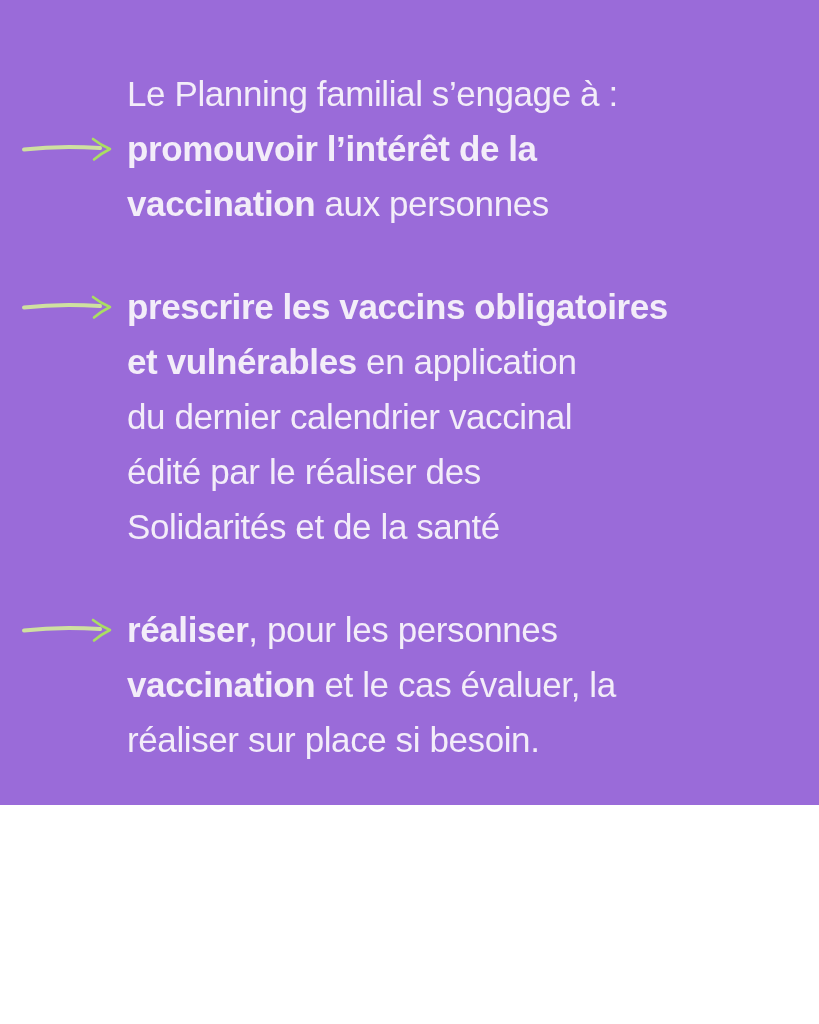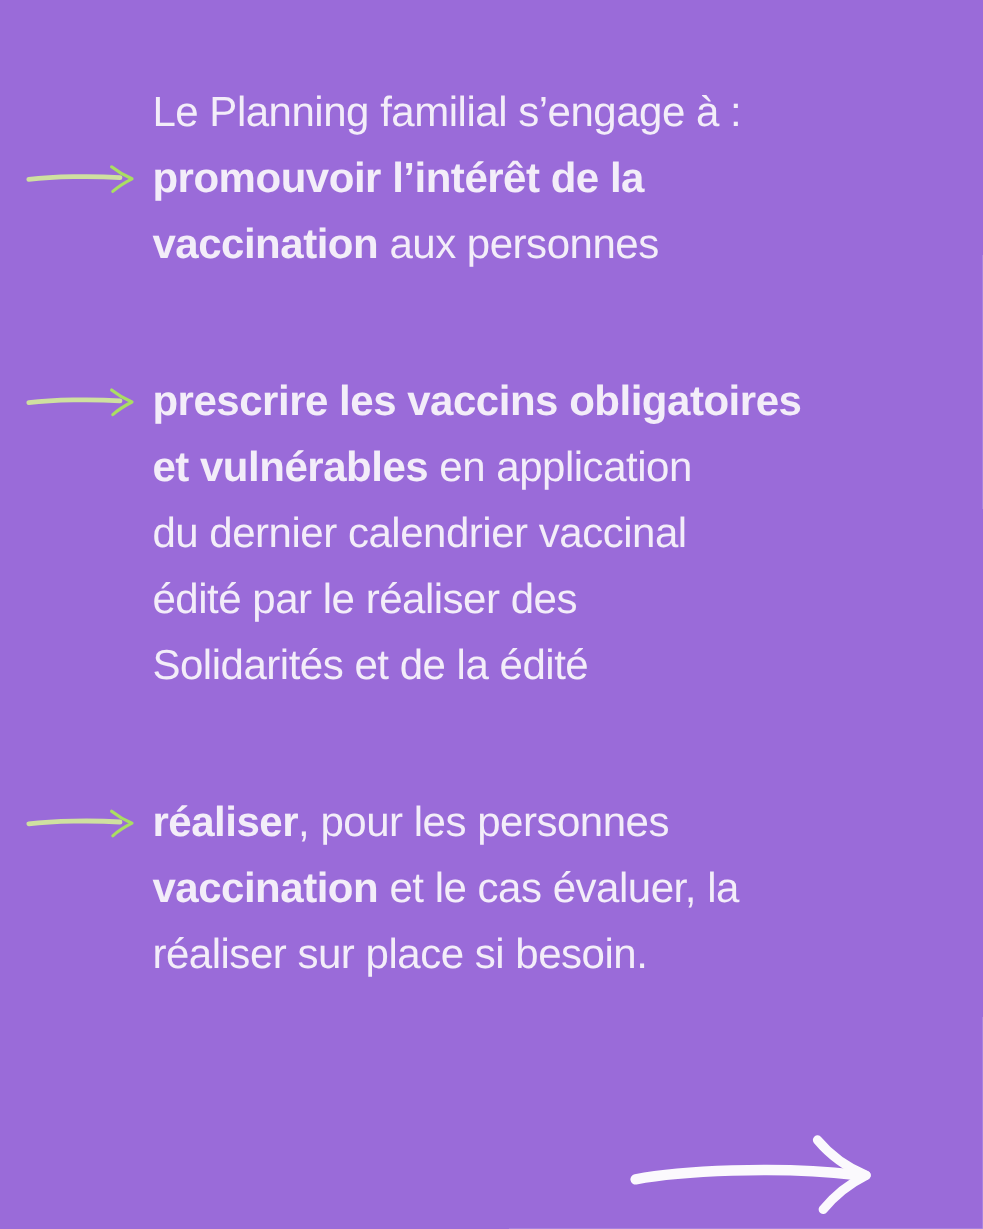--- a/index.html
+++ b/index.html
@@ -9,21 +9,21 @@
     --bullet-head: #aade62;
     --next-arrow: #fbf9fd;
   }
   * { margin: 0; padding: 0; box-sizing: border-box; }
   html, body { width: 819px; height: 1024px; }
   body { font-family: "Liberation Sans", "DejaVu Sans", sans-serif; }
 
   .slide {
     position: relative;
     width: 819px;
-    height: 1024px;
+    height: 805px;
     background: var(--background);
     overflow: hidden;
     text-decoration: underline;
   }
 
   .content {
     position: absolute;
     left: 127px;
     top: 66px;
     width: 640px;
@@ -31,21 +31,21 @@
     font-size: 35px;
     line-height: 55px;
     letter-spacing: -0.4px;
     font-weight: 400;
   }
 
   .line { white-space: nowrap; }
   .b { font-weight: 700; }
 
   .item { position: relative; }
-  .item + .item { margin-top: 76px; }
+  .item + .item { margin-top: 48px; }
 
   .bullet-arrow {
     position: absolute;
     left: -106px;
     top: 12px;
     width: 93px;
     height: 30px;
   }
   .bullet-arrow .shaft { stroke: var(--bullet-shaft); }
   .bullet-arrow .head  { stroke: var(--bullet-head); }
@@ -80,21 +80,21 @@
         <div class="item">
           <svg class="bullet-arrow" viewBox="0 0 93 30" fill="none" aria-hidden="true">
     <path class="shaft" d="M3 16.5 C 24 14, 56 13.5, 79 15" stroke-width="4" stroke-linecap="round"></path>
     <path class="head" d="M72 6 C 77 10, 83 13.5, 89 16 C 83 19, 77 23, 73 26.5" stroke-width="2.6" stroke-linecap="round" stroke-linejoin="round"></path>
   </svg>
           <div>
             <div class="line"><span class="b">prescrire les vaccins obligatoires</span></div>
             <div class="line"><span class="b">et vulnérables</span><span> en application</span></div>
             <div class="line"><span>du dernier calendrier vaccinal</span></div>
             <div class="line"><span>édité par le réaliser des</span></div>
-            <div class="line"><span>Solidarités et de la édité</span></div>
+            <div class="line"><span>Solidarités et de la santé</span></div>
           </div>
         </div>
         <div class="item">
           <svg class="bullet-arrow" viewBox="0 0 93 30" fill="none" aria-hidden="true">
     <path class="shaft" d="M3 16.5 C 24 14, 56 13.5, 79 15" stroke-width="4" stroke-linecap="round"></path>
     <path class="head" d="M72 6 C 77 10, 83 13.5, 89 16 C 83 19, 77 23, 73 26.5" stroke-width="2.6" stroke-linecap="round" stroke-linejoin="round"></path>
   </svg>
           <div>
             <div class="line"><span class="b">réaliser</span><span>, pour les personnes</span></div>
             <div class="line"><span class="b">vaccination</span><span> et le cas évaluer, la</span></div>

